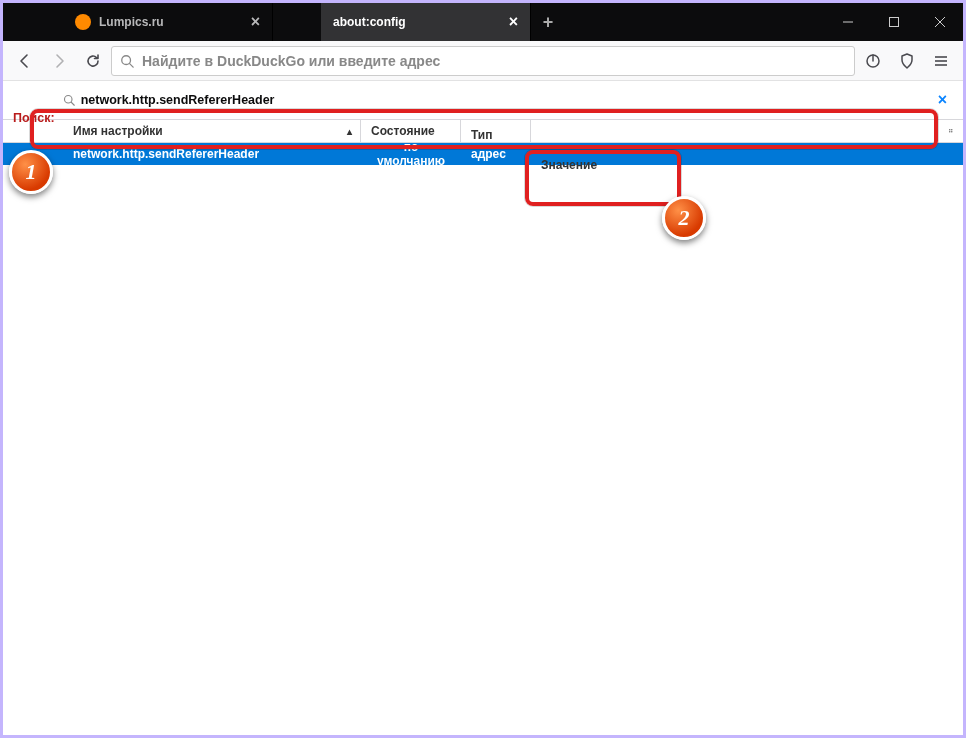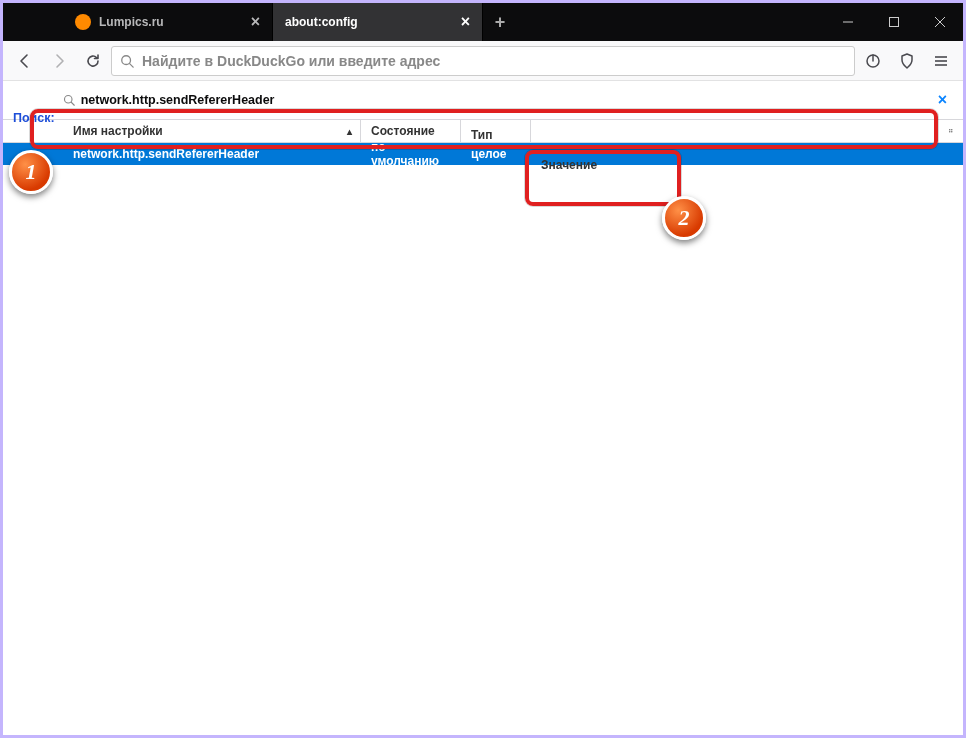--- a/index.html
+++ b/index.html
@@ -4,50 +4,50 @@
 <style>
 * { margin: 0; padding: 0; box-sizing: border-box; font-family: -apple-system, BlinkMacSystemFont, "Segoe UI", Arial, sans-serif; }
 body { background: #ffffff; width: 966px; height: 738px; overflow: hidden; position: relative; }
 
 .window { width: 966px; height: 738px; background: #fff; border: 3px solid #c4b5fd; display: flex; flex-direction: column; font-weight: bold; }
 
 
 .titlebar { height: 38px; background: #0c0c0d; display: flex; align-items: stretch; }
 .tabs-area { display: flex; flex: 1; padding-left: 60px; }
 .tab { display: flex; align-items: center; padding: 0 12px; min-width: 210px; max-width: 230px; color: #b8b8b9; border-right: 1px solid #000; position: relative; cursor: default; font-size: 12px; }
-.tab.active { background: #323234; color: #fff; }
+.tab.active { background: #323234; color: #fff; margin-left: 48px; }
 .tab .favicon { width: 16px; height: 16px; margin-right: 8px; border-radius: 50%; flex-shrink: 0; }
 .tab .tab-title { flex: 1; white-space: nowrap; overflow: hidden; text-overflow: ellipsis; }
 .tab .close-x { margin-left: 8px; font-size: 16px; line-height: 1; color: #b8b8b9; cursor: pointer; }
 .tab.active .close-x { color: #fff; }
 .newtab { width: 34px; display: flex; align-items: center; justify-content: center; color: #aaa; font-size: 18px; cursor: pointer; }
 .win-controls { display: flex; align-items: center; }
 .win-btn { width: 46px; height: 38px; display: flex; align-items: center; justify-content: center; color: #ccc; cursor: pointer; }
 .win-btn svg { width: 10px; height: 10px; }
 
 
 .navbar { height: 40px; background: #f9f9fa; border-bottom: 1px solid #e2e2e3; display: flex; align-items: center; padding: 0 6px; gap: 2px; }
 .nav-icon-btn { width: 32px; height: 32px; display: flex; align-items: center; justify-content: center; color: #4a4a4f; cursor: pointer; border-radius: 4px; }
 .nav-icon-btn.disabled { color: #b1b1b3; cursor: default; }
 .urlbar { flex: 1; height: 30px; background: #fff; border: 1px solid #ccc; border-radius: 3px; display: flex; align-items: center; padding: 4px 8px; gap: 8px; color: #888; font-size: 14px; }
 .urlbar .search-icon { color: #888; }
 .urlbar-text { flex: 1; color: #888; }
 
 
 .config-searchbar { height: 38px; background: #fff; display: flex; align-items: center; padding: 0 10px; gap: 8px; font-size: 12.5px; position: relative; }
-.config-searchbar .label { color: #1d4ed8; margin-top: 36px; }
+.config-searchbar .label { color: #b91c1c; margin-top: 36px; }
 .config-searchbar .search-wrap { flex: 1; display: flex; align-items: center; gap: 6px; color: #0c0c0d; }
 .config-searchbar .clear-x { color: #0a84ff; font-size: 16px; cursor: pointer; padding: 0 6px; }
 
 
 .table-header { height: 24px; background: #fff; border-top: 1px solid #d7d7db; border-bottom: 1px solid #d7d7db; display: flex; font-size: 12px; color: #333; }
 .th { display: flex; align-items: center; padding: 0 10px; border-right: 1px solid #d7d7db; position: relative; }
 .th.sort-asc::after { content: "▴"; position: absolute; right: 8px; font-size: 10px; }
 .col-name { width: 318px; padding-left: 30px; margin-left: 40px; }
-.col-state { width: 100px; }
+.col-state { width: 100px; text-align: center; }
 .col-type { width: 70px; align-items: flex-end; }
 .col-value { flex: 1; margin-top: 45px; }
 .col-tools { width: 24px; border-right: none; justify-content: center; }
 
 
 .table-body { flex: 1; background: #fff; overflow: auto; }
 .row { height: 22px; display: flex; align-items: center; background: #0078d7; color: #fff; font-size: 12px; }
 .td { padding: 0 10px; }
 .td.col-name { padding-left: 30px; }
 
@@ -179,21 +179,21 @@
           <rect x="1" y="7" width="4" height="4" fill="none" stroke="#666"></rect>
           <rect x="7" y="7" width="4" height="4" fill="none" stroke="#666"></rect>
         </svg>
     </div>
   </div>
 
   <div class="table-body">
     <div class="row">
       <div class="td col-name">network.http.sendRefererHeader</div>
       <div class="td col-state">по умолчанию</div>
-      <div class="td col-type">целое</div>
+      <div class="td col-type">адрес</div>
       <div class="td col-value">2</div>
     </div>
   </div>
 
 </div>
 
 <div class="hl hl1"></div>
 <div class="hl hl2"></div>
 <div class="badge badge1">1</div>
 <div class="badge badge2">2</div>

